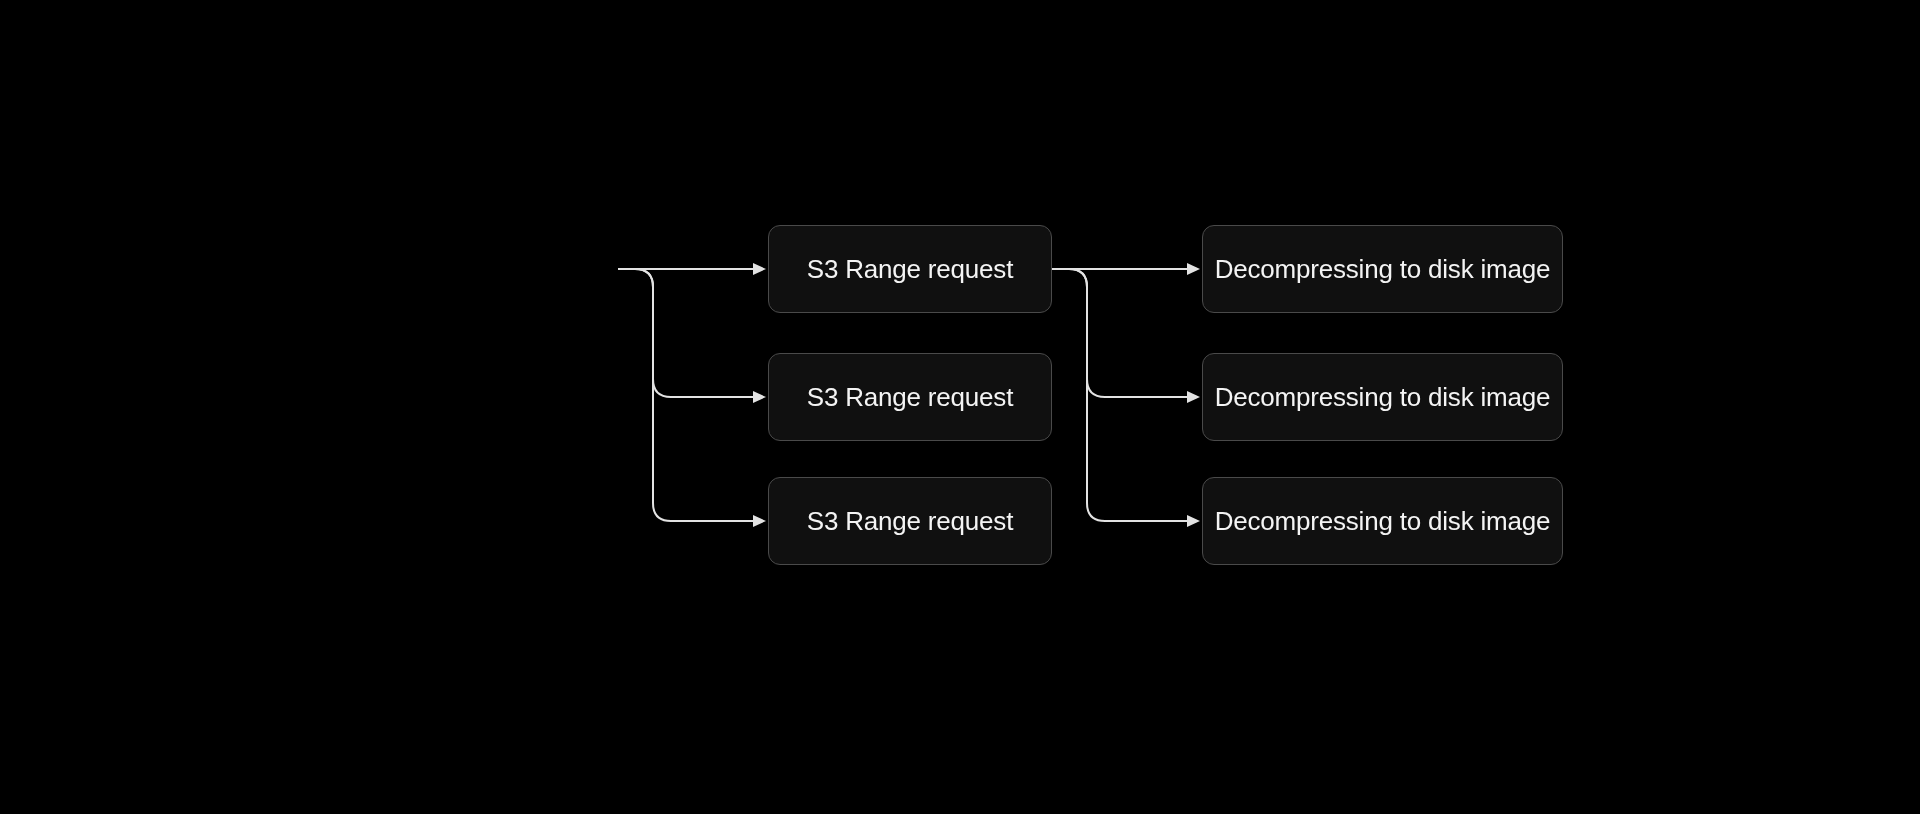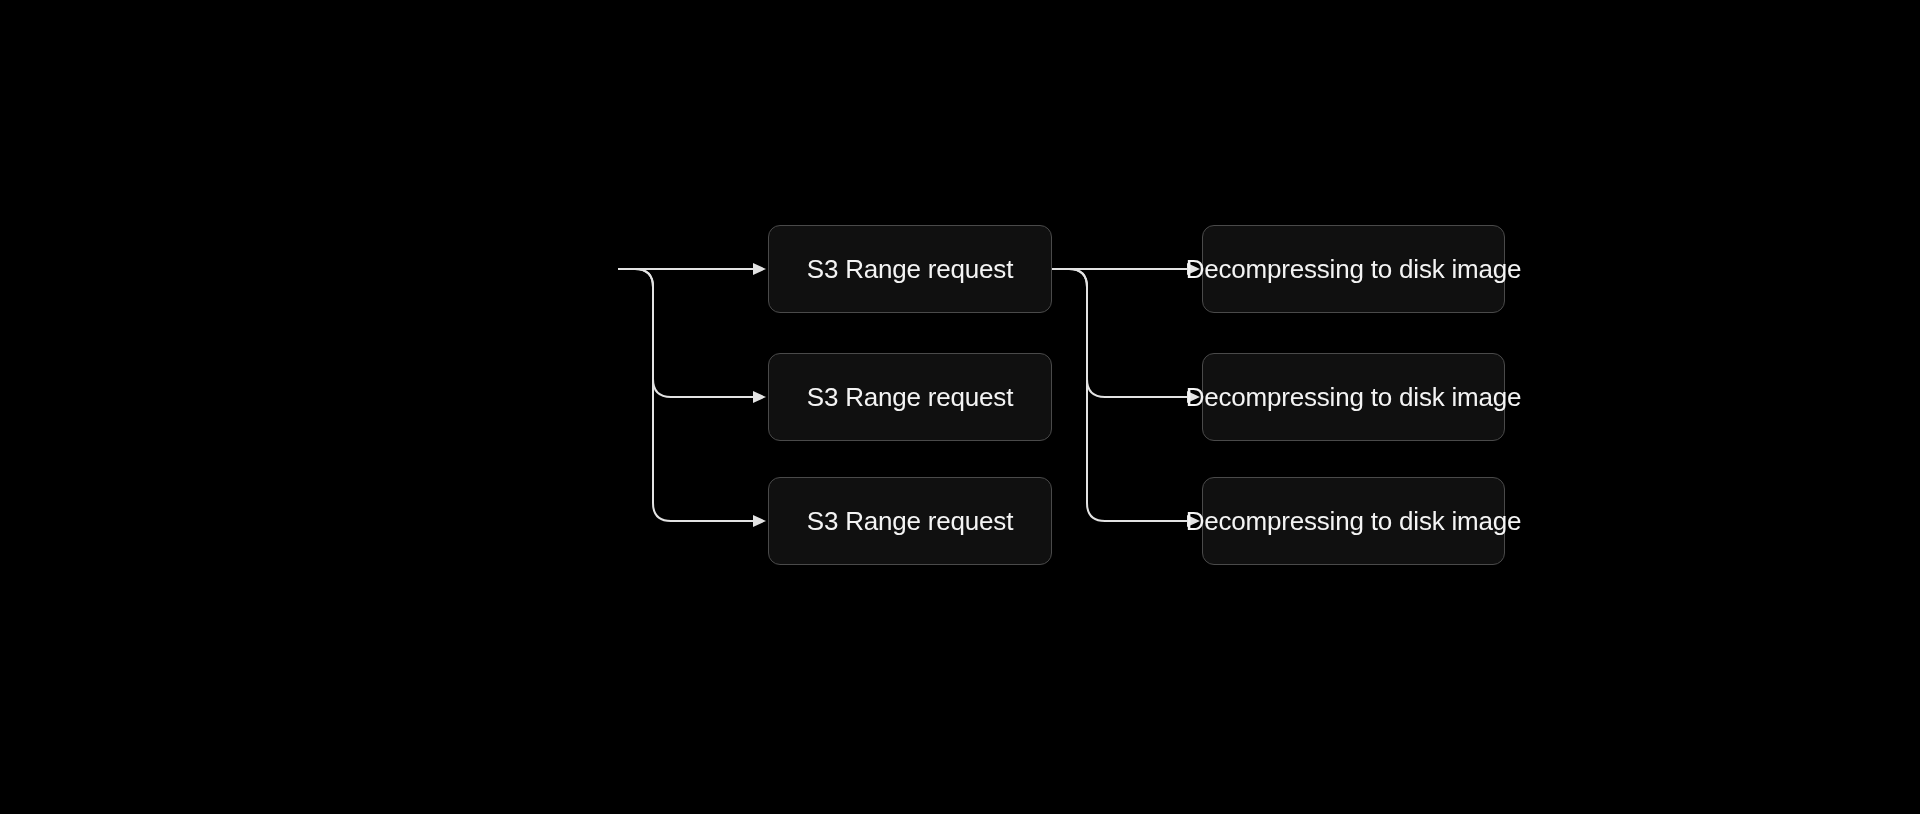--- a/index.html
+++ b/index.html
@@ -52,21 +52,21 @@
     border-radius: 13px;
   }
   .node.dark {
     background: var(--node-fill);
     color: var(--node-text);
     border: 1px solid var(--node-border);
     border-radius: 12px;
   }
   .node-source { left: 334px; top: 225px; width: 284px; }
   .node-range  { left: 768px; width: 284px; }
-  .node-dec    { left: 1202px; width: 303px; }
+  .node-dec    { left: 1202px; width: 361px; }
   .row-1 { top: 225px; }
   .row-2 { top: 353px; }
   .row-3 { top: 477px; }
 </style>
 </head>
 <body>
 
 <div class="stage">
 
   <svg class="edges" viewBox="0 0 1920 814" aria-hidden="true">

